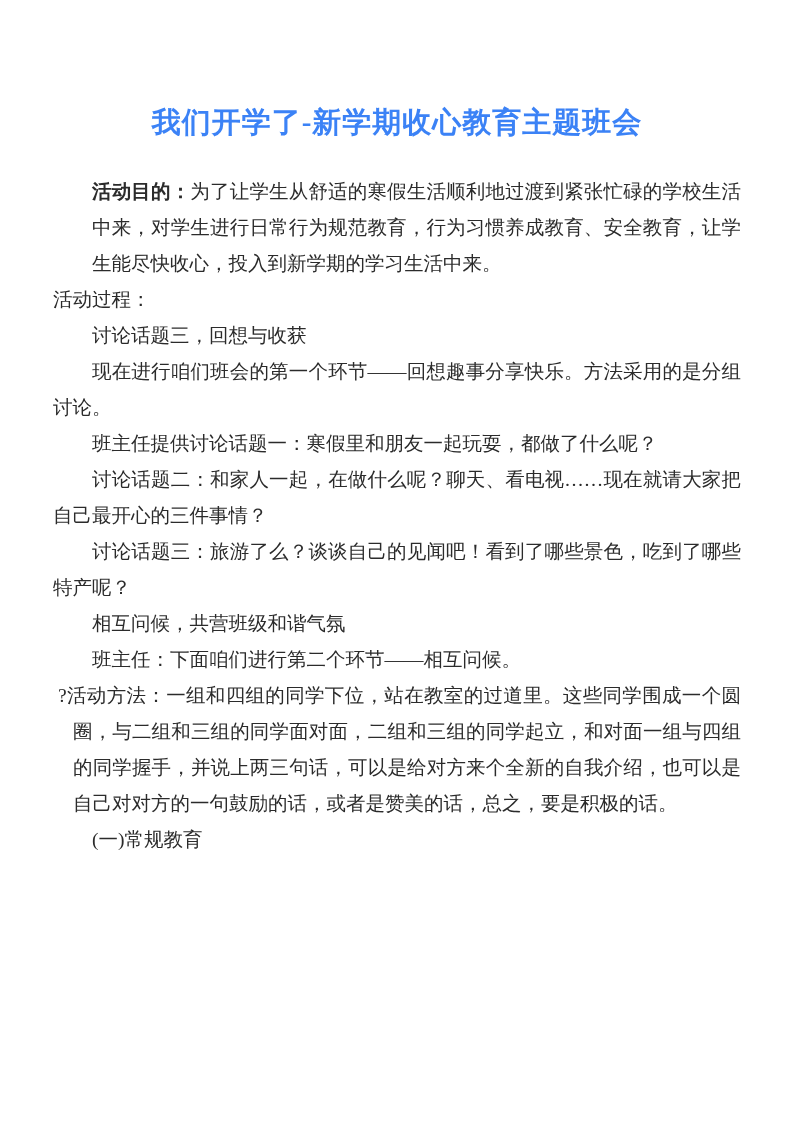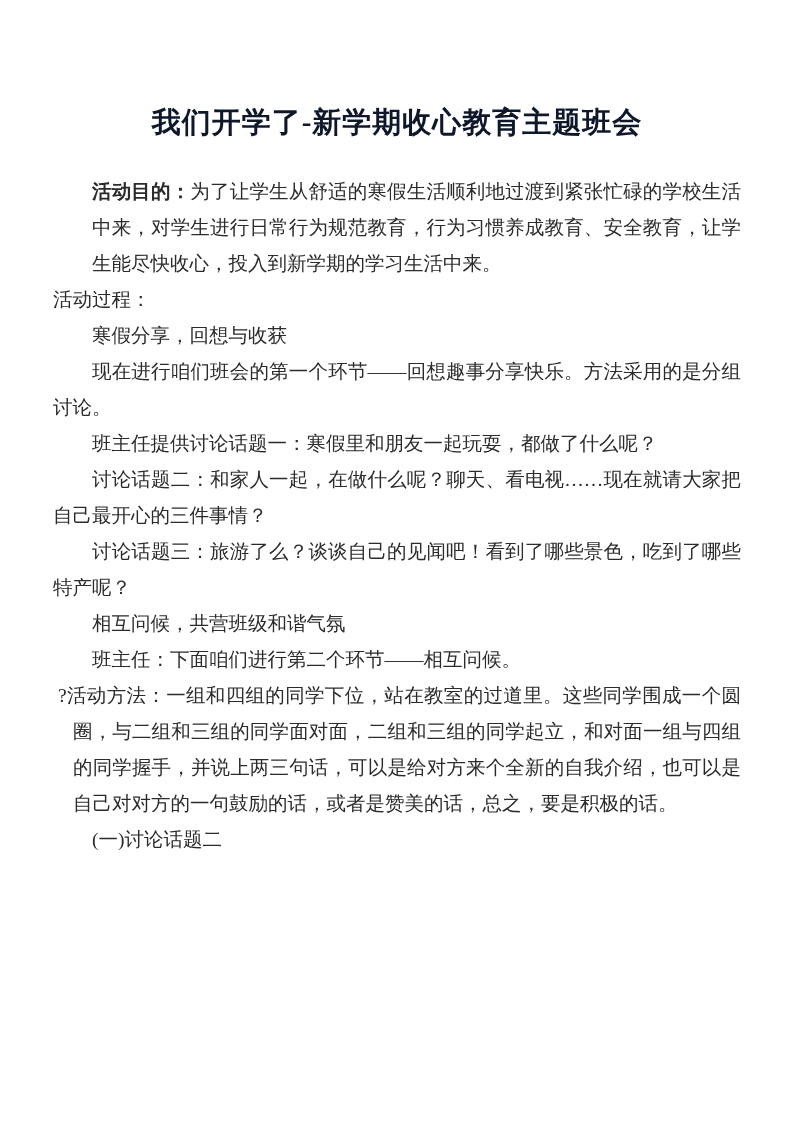--- a/index.html
+++ b/index.html
@@ -24,21 +24,21 @@
     left: 53px;
     right: 52px;
   }
   .doc-title {
     margin: 0;
     font-size: 29px;
     font-weight: bold;
     line-height: 48px;
     text-align: center;
     letter-spacing: 1px;
-    color: #0f172a;
+    color: #3b82f6;
     white-space: nowrap;
   }
   .p {
     margin: 0;
     font-size: 19.5px;
     line-height: 36px;
     text-align: justify;
     word-break: break-all;
   }
   .p.first {
@@ -64,34 +64,34 @@
 
 <div class="page">
   <div class="content">
 
     <h1 class="doc-title"><span>我们开学了-新学期收心教育主题班会</span></h1>
 
     <p class="p first"><span class="label">活动目的：</span><span>为了让学生从舒适的寒假生活顺利地过渡到紧张忙碌的学校生活中来，对学生进行日常行为规范教育，行为习惯养成教育、安全教育，让学生能尽快收心，投入到新学期的学习生活中来。</span></p>
 
     <p class="p bold">活动过程：</p>
 
-    <p class="p indent bold">寒假分享，回想与收获</p>
+    <p class="p indent bold">讨论话题三，回想与收获</p>
 
     <p class="p indent">现在进行咱们班会的第一个环节——回想趣事分享快乐。方法采用的是分组讨论。</p>
 
     <p class="p indent">班主任提供讨论话题一：寒假里和朋友一起玩耍，都做了什么呢？</p>
 
     <p class="p indent">讨论话题二：和家人一起，在做什么呢？聊天、看电视……现在就请大家把自己最开心的三件事情？</p>
 
     <p class="p indent">讨论话题三：旅游了么？谈谈自己的见闻吧！看到了哪些景色，吃到了哪些特产呢？</p>
 
 
     <p class="p indent bold">相互问候，共营班级和谐气氛</p>
 
     <p class="p indent">班主任：下面咱们进行第二个环节——相互问候。</p>
 
     <p class="p hang">?活动方法：一组和四组的同学下位，站在教室的过道里。这些同学围成一个圆圈，与二组和三组的同学面对面，二组和三组的同学起立，和对面一组与四组的同学握手，并说上两三句话，可以是给对方来个全新的自我介绍，也可以是自己对对方的一句鼓励的话，或者是赞美的话，总之，要是积极的话。</p>
 
 
-    <p class="p indent">(一)讨论话题二</p>
+    <p class="p indent">(一)常规教育</p>
 
   </div>
 </div>
 
 </body></html>

